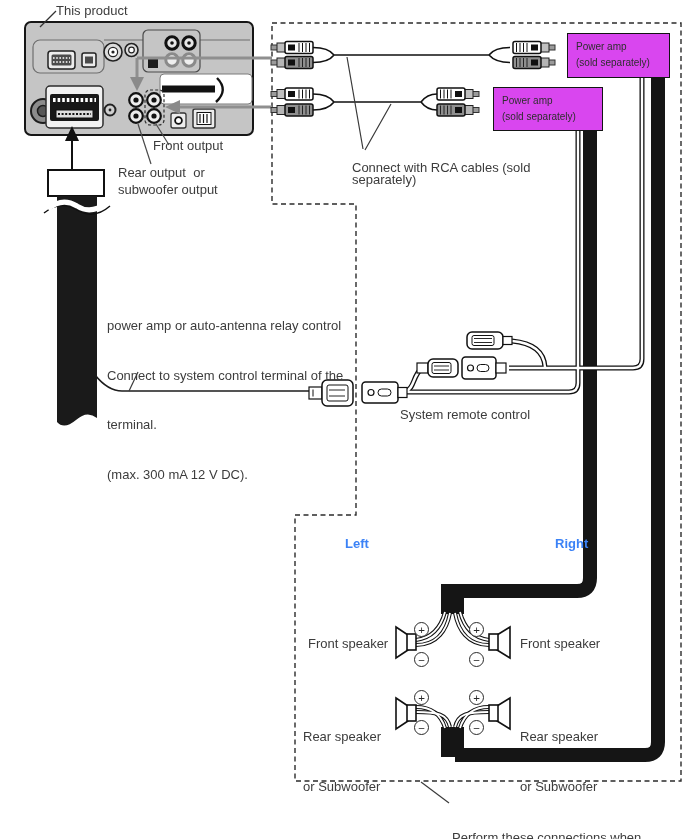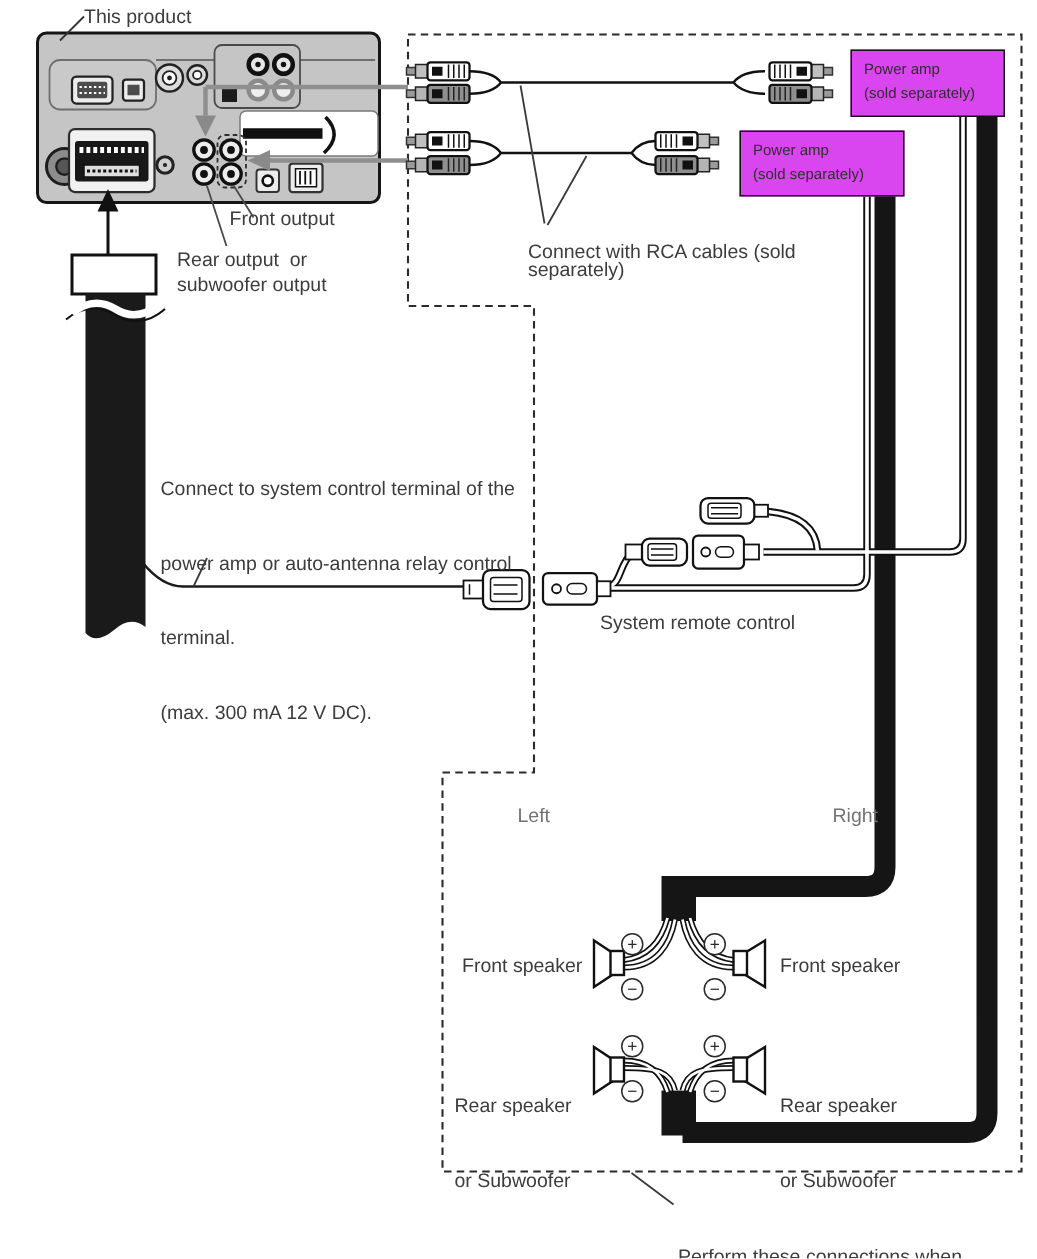--- a/index.html
+++ b/index.html
@@ -1,20 +1,20 @@
 <!DOCTYPE html>
 <html><head>
 <meta charset="utf-8">
 <style>
   html,body{margin:0;padding:0;background:#fff;}
   #stage{position:relative;width:691px;height:839px;background:#fff;overflow:hidden;
          font-family:"Liberation Sans", sans-serif;color:#3c3c3c;}
   #baseart{position:absolute;left:0;top:0;z-index:1;}
   .lbl{position:absolute;z-index:3;font-size:13px;line-height:16.5px;color:#3c3c3c;white-space:pre;}
-  .lbl.bold{font-weight:normal;color:#737373;}
+  .lbl.bold{font-weight:bold;color:#3b82f6;}
   .ampbox{position:absolute;z-index:2;background:#d946ef;border:1.6px solid #141414;
           font-size:10px;line-height:16px;color:#2e2e2e;padding:5px 0 0 8px;box-sizing:border-box;}
   .term{position:absolute;z-index:3;width:15px;height:15px;border:1.4px solid #2a2a2a;border-radius:50%;
         font-size:11.5px;line-height:14px;text-align:center;color:#2a2a2a;background:#fff;box-sizing:border-box;}
 </style>
 </head>
 <body>
 
 <div id="stage">
 
@@ -273,22 +273,22 @@
 <div class="ampbox" style="left:567px;top:33px;width:103px;height:45px;">
   <div>Power amp</div>
   <div>(sold separately)</div>
 </div>
 <div class="ampbox" style="left:493px;top:87px;width:110px;height:44px;">
   <div>Power amp</div>
   <div>(sold separately)</div>
 </div>
 
 <div class="lbl" style="left:107px;top:285px;">
+  <div>power amp or auto-antenna relay control</div>
   <div>Connect to system control terminal of the</div>
-  <div>power amp or auto-antenna relay control</div>
   <div>terminal.</div>
   <div>(max. 300 mA 12 V DC).</div>
 </div>
 
 <div class="lbl" style="left:388px;top:407px;margin-left:12px;">System remote control</div>
 
 <div class="lbl bold" style="left:345px;top:536px;">Left</div>
 <div class="lbl bold" style="left:519px;top:536px;padding-left:36px;">Right</div>
 
 <div class="lbl" style="left:308px;top:636px;">Front speaker</div>

